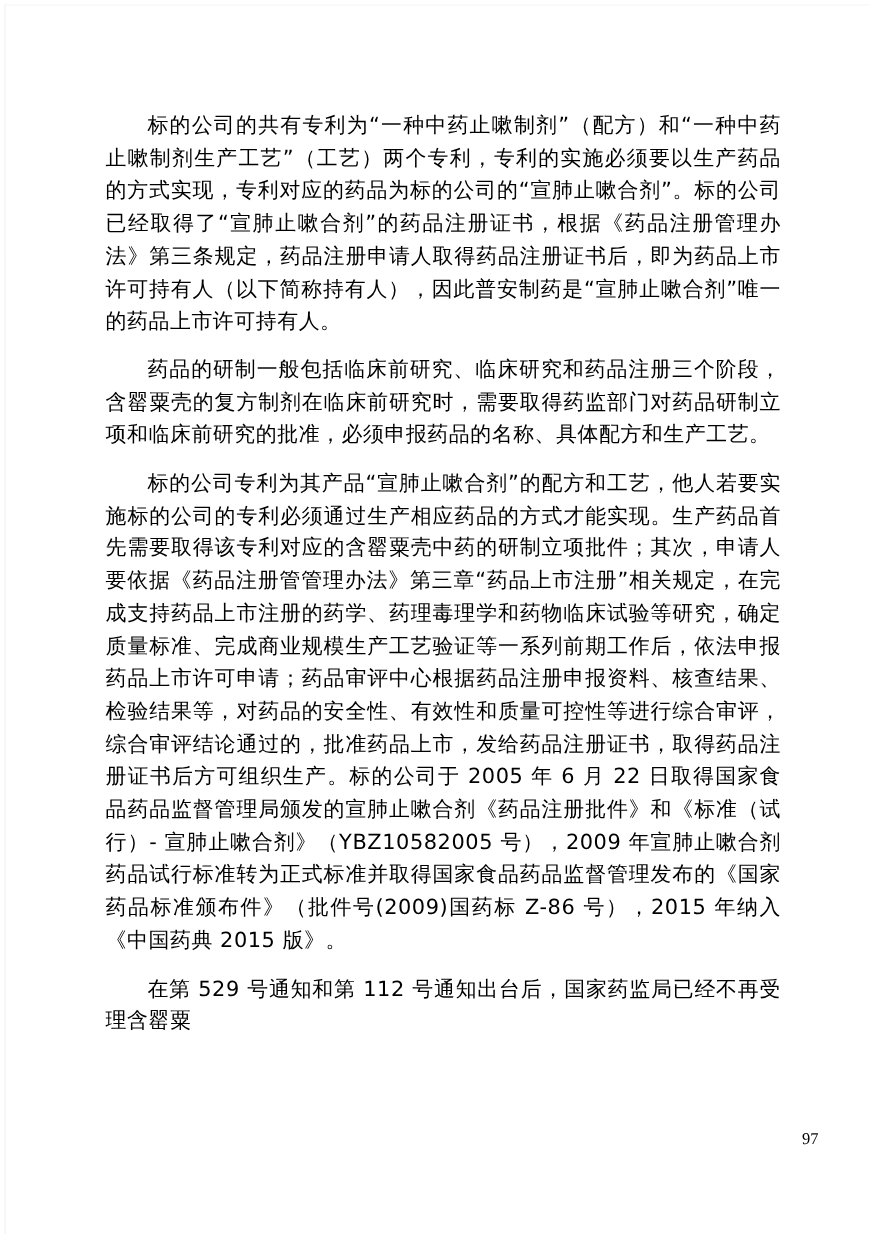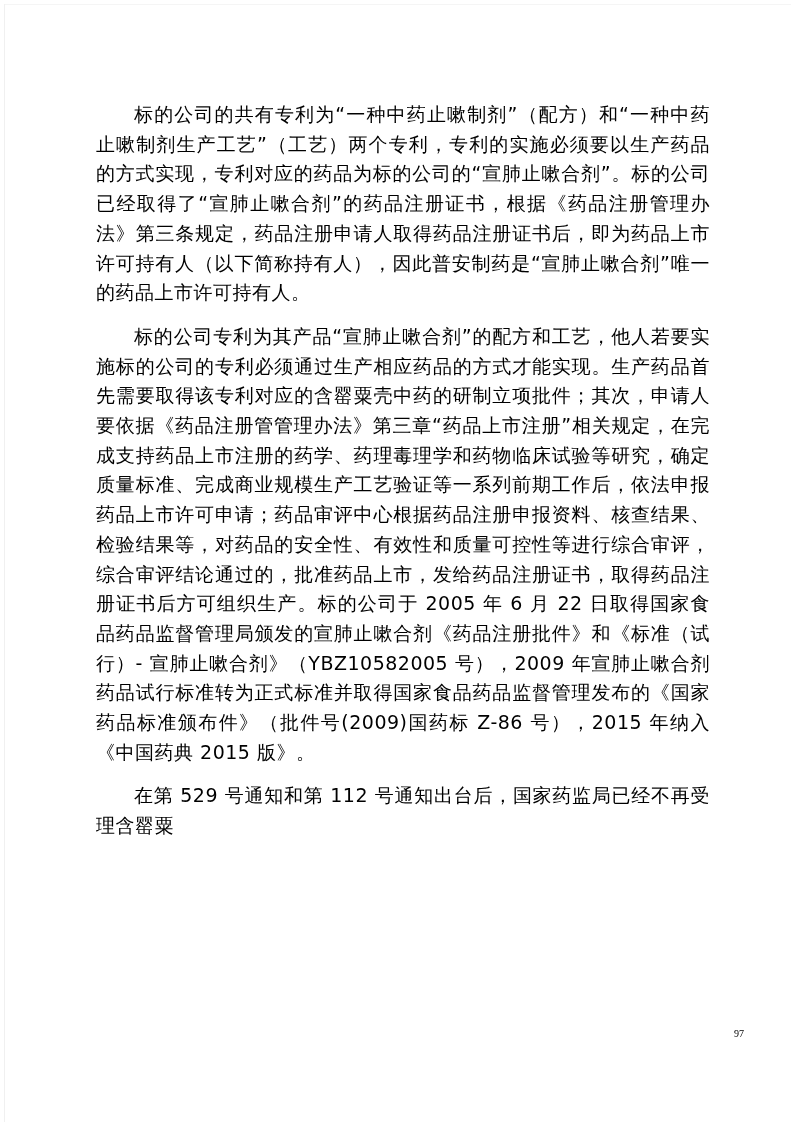--- a/index.html
+++ b/index.html
@@ -38,27 +38,28 @@
     margin-bottom: 10px;
   }
 
   .para:last-child { margin-bottom: 0; }
 
   .page-number {
     position: absolute;
     top: 1022px;
     right: 51px;
     font-family: "Liberation Serif", "DejaVu Serif", serif;
-    font-size: 10px;
+    font-size: 15px;
     color: #000000;
   }
 </style>
 </head>
 <body>
 
 <div class="page">
   <div class="content">
     <p class="para">标的公司的共有专利为“一种中药止嗽制剂”（配方）和“一种中药止嗽制剂生产工艺”（工艺）两个专利，专利的实施必须要以生产药品的方式实现，专利对应的药品为标的公司的“宣肺止嗽合剂”。标的公司已经取得了“宣肺止嗽合剂”的药品注册证书，根据《药品注册管理办法》第三条规定，药品注册申请人取得药品注册证书后，即为药品上市许可持有人（以下简称持有人），因此普安制药是“宣肺止嗽合剂”唯一的药品上市许可持有人。</p>
+    <p class="para">药品的研制一般包括临床前研究、临床研究和药品注册三个阶段，含罂粟壳的复方制剂在临床前研究时，需要取得药监部门对药品研制立项和临床前研究的批准，必须申报药品的名称、具体配方和生产工艺。</p>
     <p class="para">标的公司专利为其产品“宣肺止嗽合剂”的配方和工艺，他人若要实施标的公司的专利必须通过生产相应药品的方式才能实现。生产药品首先需要取得该专利对应的含罂粟壳中药的研制立项批件；其次，申请人要依据《药品注册管管理办法》第三章“药品上市注册”相关规定，在完成支持药品上市注册的药学、药理毒理学和药物临床试验等研究，确定质量标准、完成商业规模生产工艺验证等一系列前期工作后，依法申报药品上市许可申请；药品审评中心根据药品注册申报资料、核查结果、检验结果等，对药品的安全性、有效性和质量可控性等进行综合审评，综合审评结论通过的，批准药品上市，发给药品注册证书，取得药品注册证书后方可组织生产。标的公司于 2005 年 6 月 22 日取得国家食品药品监督管理局颁发的宣肺止嗽合剂《药品注册批件》和《标准（试行）- 宣肺止嗽合剂》（YBZ10582005 号），2009 年宣肺止嗽合剂药品试行标准转为正式标准并取得国家食品药品监督管理发布的《国家药品标准颁布件》（批件号(2009)国药标 Z-86 号），2015 年纳入《中国药典 2015 版》。</p>
     <p class="para">在第 529 号通知和第 112 号通知出台后，国家药监局已经不再受理含罂粟</p>
   </div>
   <div class="page-number">97</div>
 </div>
 
 </body></html>

